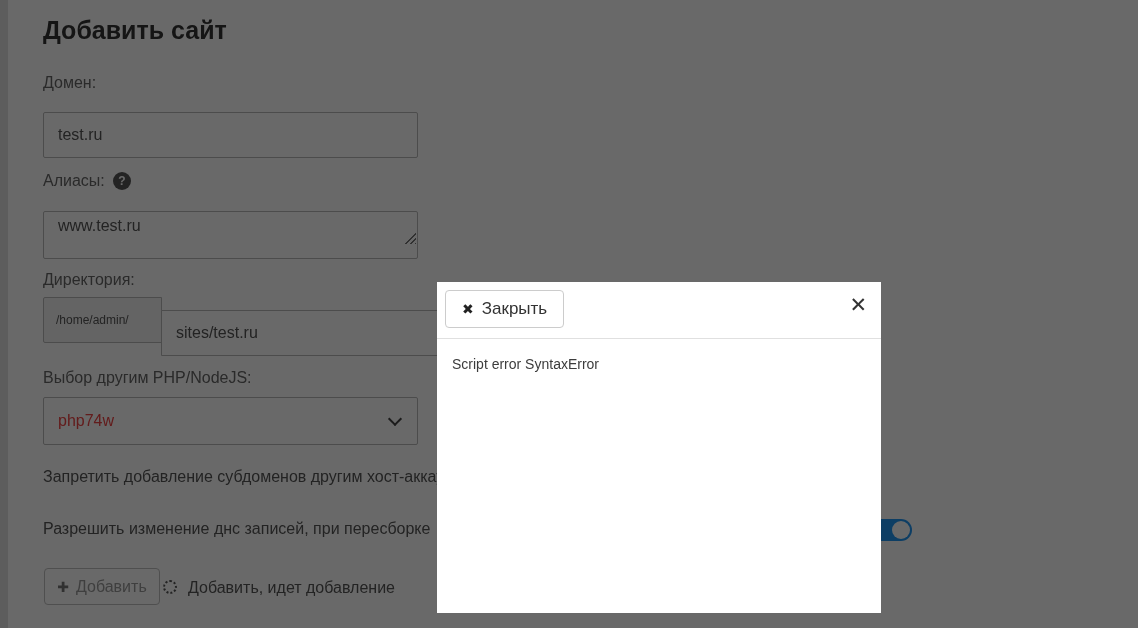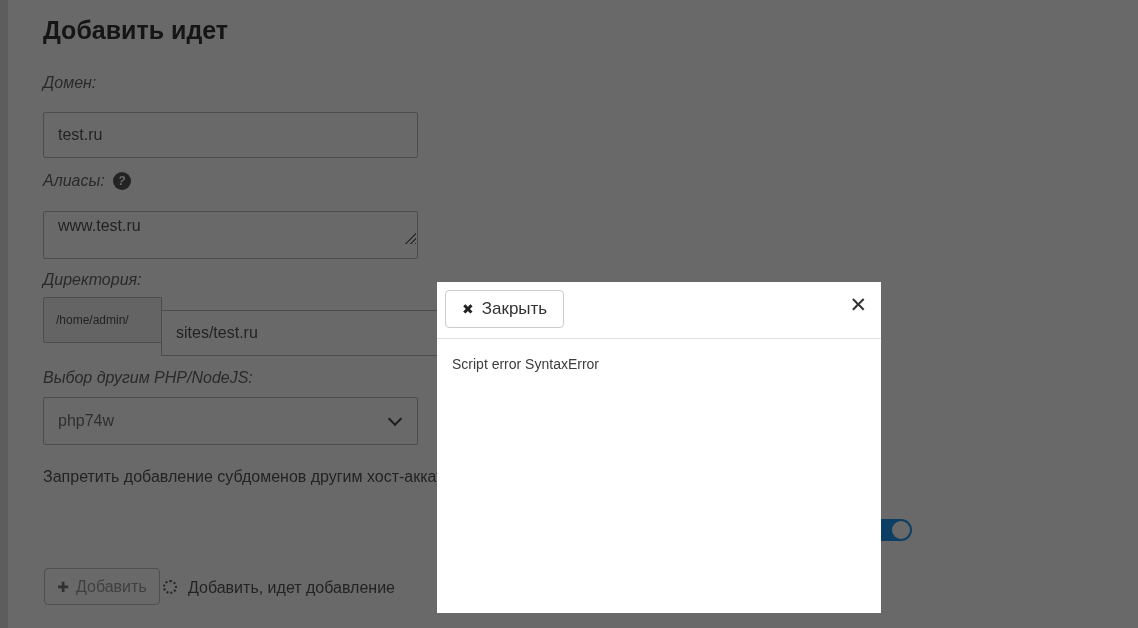--- a/index.html
+++ b/index.html
@@ -5,21 +5,21 @@
   * { margin:0; padding:0; box-sizing:border-box; }
   body { margin:0; background:#444; }
   .screen{
     position:relative; width:1138px; height:628px; overflow:hidden;
     background:#ffffff; font-family:"Liberation Sans", sans-serif;
   }
   .left-strip{ position:absolute; left:0; top:0; width:8px; height:628px; background:#e3e3e3; }
 
   .page-title{ position:absolute; left:43px; top:16px; font-size:25px; font-weight:700; color:#333; }
 
-  .flabel{ position:absolute; font-size:16px; color:#666; white-space:nowrap; display:flex; align-items:center; gap:8px;font-style:italic; }
+  .flabel{ position:absolute; font-size:16px; color:#666; white-space:nowrap; display:flex; align-items:center; gap:8px; }
   .lbl-domain{ left:43px; top:74px; }
   .lbl-aliases{ left:43px; top:172px; }
   .lbl-dir{ left:43px; top:271px; }
   .lbl-php{ left:43px; top:369px; }
 
   .help-icon{
     width:18px; height:18px; border-radius:50%; background:#555; color:#fff;
     display:inline-flex; align-items:center; justify-content:center;
     font-size:12px; font-weight:700; cursor:pointer;
   }
@@ -39,21 +39,21 @@
   .dir-addon{
     position:absolute; left:43px; top:297px; width:119px; height:46px;
     background:#f2f2f2; border:1px solid #b9b9b9; border-radius:2px 0 0 2px;
     display:flex; align-items:center; padding:0 12px; font-size:12px; color:#555;
   }
   .inp-dir{ left:161px; top:297px; width:522px; height:46px; border-radius:0 2px 2px 0; }
 
   .fselect{
     position:absolute; left:43px; top:397px; width:375px; height:48px;
     border:1px solid #b9b9b9; border-radius:2px; background:#fff;
-    display:flex; align-items:center; padding:0 14px; font-size:16px; color:#737373; cursor:pointer;
+    display:flex; align-items:center; padding:0 14px; font-size:16px; color:#ef4444; cursor:pointer;
   }
   .chevron-down{
     position:absolute; right:17px; top:16px; width:10px; height:10px;
     border-right:2px solid #444; border-bottom:2px solid #444; transform:rotate(45deg);
   }
 
   .opt-label{ position:absolute; font-size:16px; color:#555; white-space:nowrap; }
   .opt1{ left:43px; top:468px; }
   .opt2{ left:43px; top:520px; }
 
@@ -91,21 +91,21 @@
     font-family:"Liberation Sans", sans-serif; font-size:21px; color:#333; cursor:pointer; line-height:1;
   }
   .modal-body{ padding:17px 15px; font-size:14px; color:#3c3c3c; }
 </style>
 </head>
 <body>
 
 <div class="screen">
   <div class="left-strip"></div>
 
-  <div class="page-title">Добавить идет</div>
+  <div class="page-title">Добавить сайт</div>
 
   <div class="flabel lbl-domain">
     <span>Домен:</span>
   </div>
   <input class="tinput inp-domain" type="text" value="test.ru" style="">
 
   <div class="flabel lbl-aliases">
     <span>Алиасы:</span>
     <span class="help-icon">?</span>
   </div>
@@ -122,20 +122,21 @@
 
   <div class="flabel lbl-php">
     <span>Выбор другим PHP/NodeJS:</span>
   </div>
   <div class="fselect">
     <span>php74w</span>
     <span class="chevron-down"></span>
   </div>
 
   <div class="opt-label opt1">Запретить добавление субдоменов другим хост-аккаунтам</div>
+  <div class="opt-label opt2">Разрешить изменение днс записей, при пересборке</div>
 
   <div class="toggle">
     <span class="knob"></span>
   </div>
 
   <button class="add-btn" disabled="">
     <span class="plus-icon">✚</span>
     <span>Добавить</span>
   </button>
   <div class="spinner-icon"></div>

